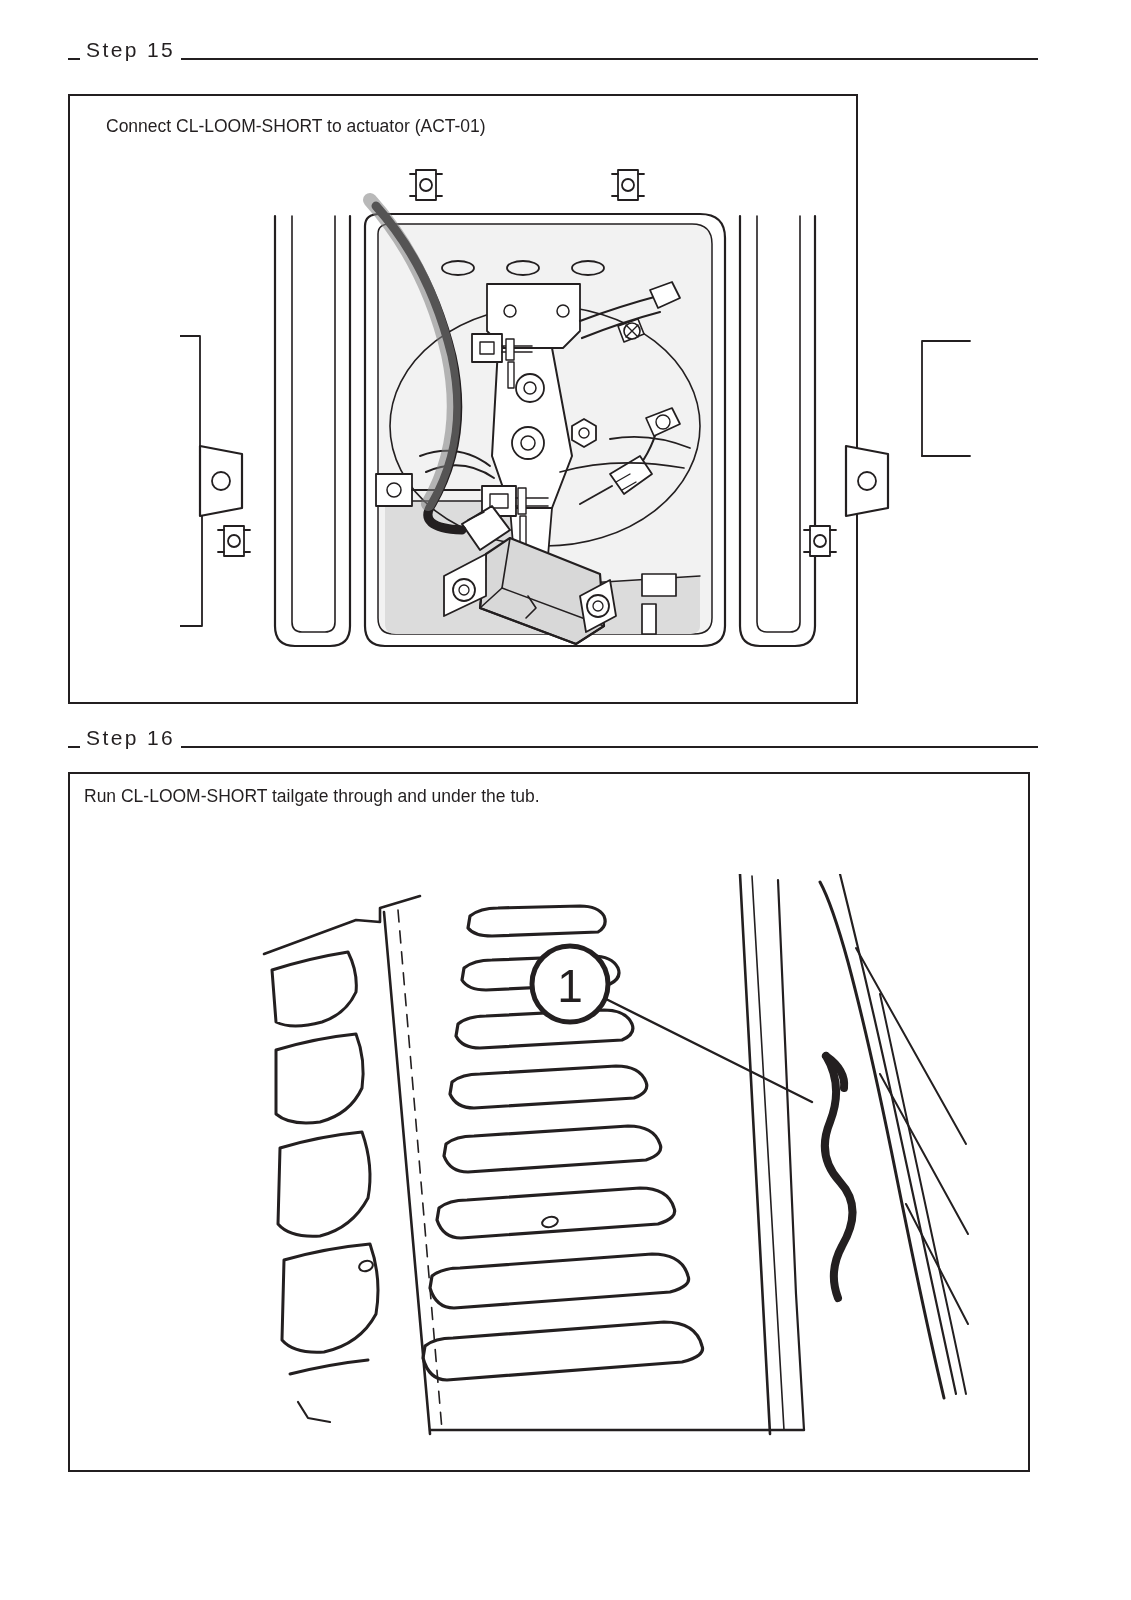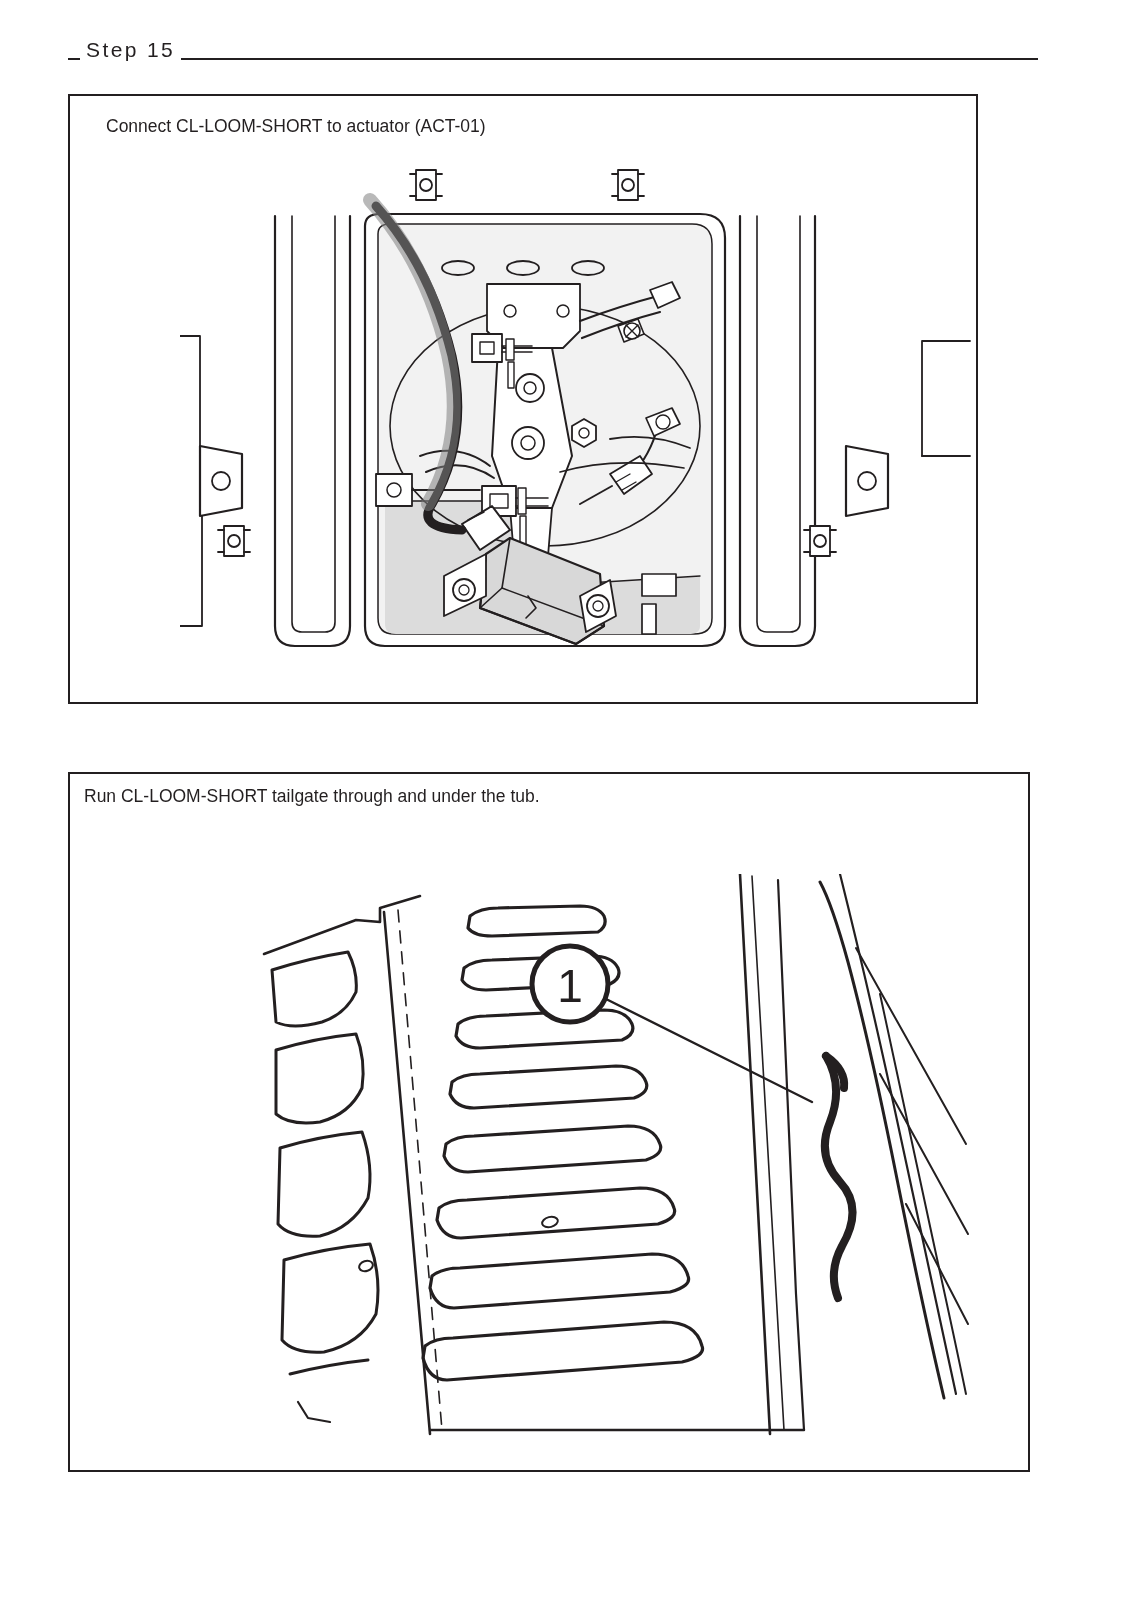--- a/index.html
+++ b/index.html
@@ -78,21 +78,21 @@
 <body>
 
 <div class="page">
 
   <div class="step-header" style="top:38px;">
     <span class="step-rule-left"></span>
     <span class="step-label">Step 15</span>
     <span class="step-rule-right"></span>
   </div>
 
-  <div class="panel" style="left:68px; top:94px; width:910px; height:610px;">
+  <div class="panel" style="left:68px; top:94px; width:790px; height:610px;">
     <div class="panel-caption" style="left:36px; top:20px;">Connect CL-LOOM-SHORT to actuator (ACT-01)</div>
 
     <div class="figure" style="left:110px; top:60px;">
       <svg width="820" height="530" viewBox="0 0 820 530" xmlns="http://www.w3.org/2000/svg">
         <g fill="none" stroke="#231f20" stroke-width="2.2" stroke-linejoin="round" stroke-linecap="round">
 
           <path d="M95 60 L95 470 Q95 490 115 490 L150 490 Q170 490 170 470 L170 60"></path>
           <path d="M112 60 L112 466 Q112 476 122 476 L145 476 Q155 476 155 466 L155 60" stroke-width="1.6"></path>
 
           <path d="M20 290 L20 360 L62 352 L62 298 Z" fill="#ffffff"></path>
@@ -201,20 +201,25 @@
             <path d="M38 374 L44 374 M38 396 L44 396 M64 374 L70 374 M64 396 L70 396"></path>
             <path d="M630 370 L650 370 L650 400 L630 400 Z" fill="#ffffff"></path>
             <ellipse cx="640" cy="385" rx="6" ry="6"></ellipse>
             <path d="M624 374 L630 374 M624 396 L630 396 M650 374 L656 374 M650 396 L656 396"></path>
           </g>
         </g>
       </svg>
     </div>
   </div>
 
+  <div class="step-header" style="top:726px;">
+    <span class="step-rule-left"></span>
+    <span class="step-label">Step 16</span>
+    <span class="step-rule-right"></span>
+  </div>
 
   <div class="panel" style="left:68px; top:772px; width:962px; height:700px;">
     <div class="panel-caption" style="left:14px; top:12px;">Run CL-LOOM-SHORT tailgate through and under the tub.</div>
 
     <div class="figure" style="left:110px; top:100px;">
       <svg width="790" height="580" viewBox="0 0 790 580" xmlns="http://www.w3.org/2000/svg">
         <g fill="none" stroke="#231f20" stroke-width="2.4" stroke-linejoin="round" stroke-linecap="round">
 
           <path d="M80 78 L236 22 L560 0 L700 126 L770 520 L380 575 L92 528 Z" stroke="none" fill="#ffffff"></path>
 

